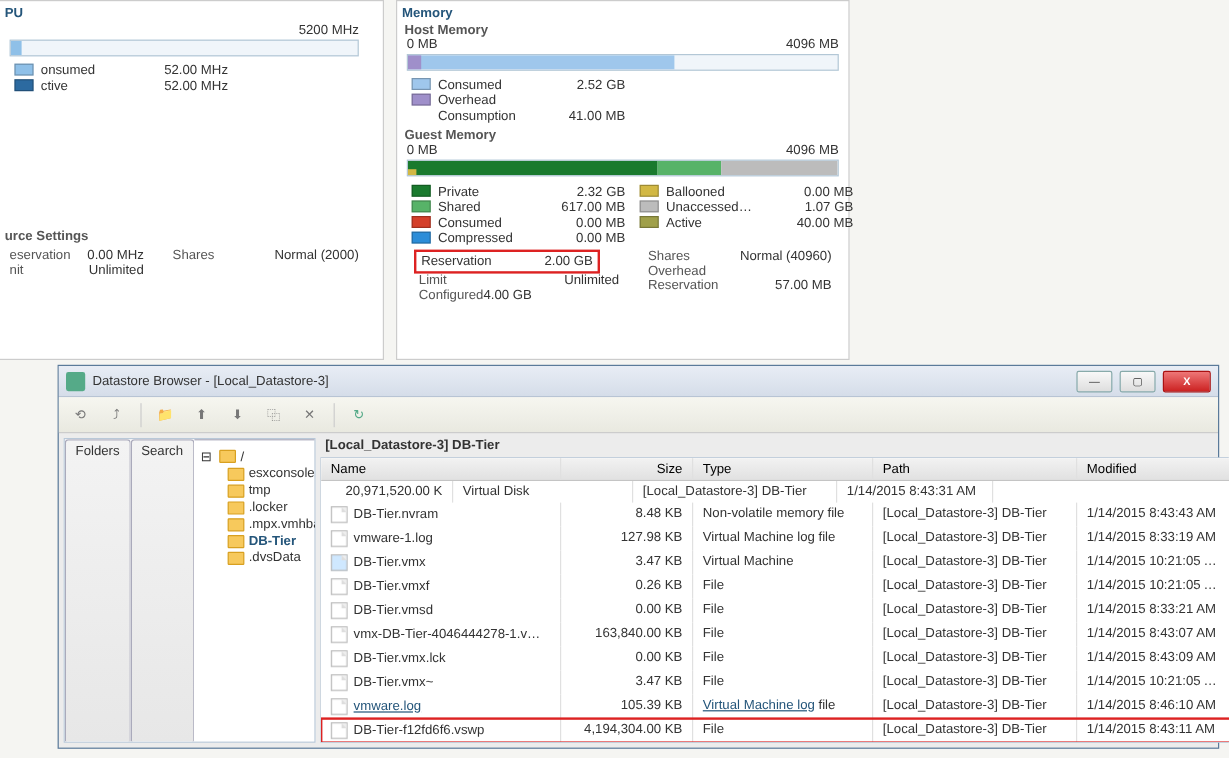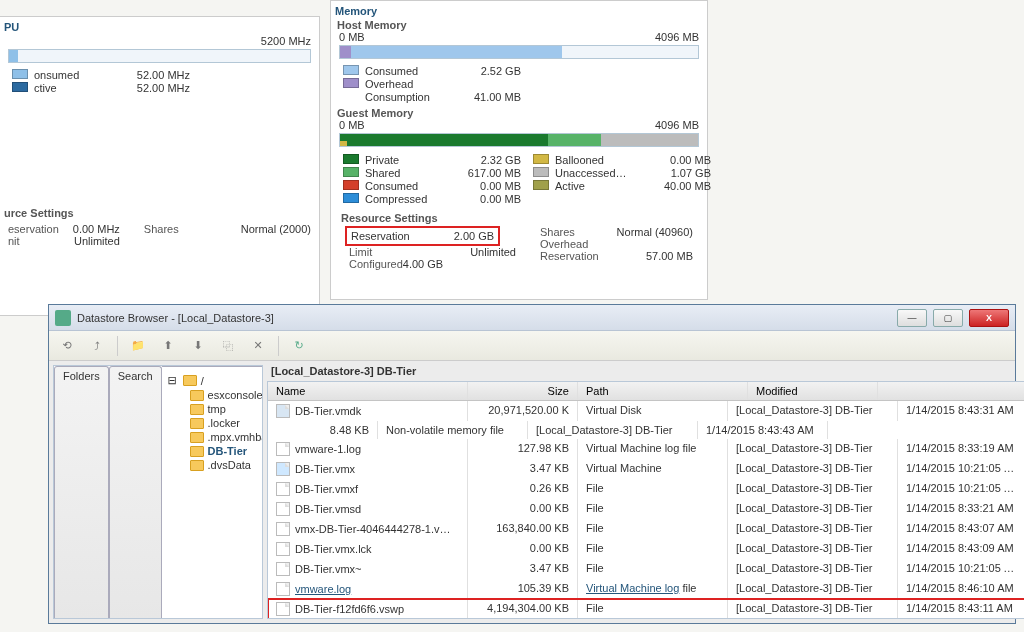--- a/index.html
+++ b/index.html
@@ -51,21 +51,21 @@
   .c-mod { width:130px; }
   .ft-header .ft-cell { font-weight:normal; color:#000; cursor:default; }
   .file-icon { width:14px; height:14px; border:1px solid #bbb; background:#fff; flex-shrink:0; position:relative; }
   .file-icon::after{ content:""; position:absolute; right:0; top:0; border-top:4px solid #eee; border-left:4px solid #ddd; }
   .row-highlight { outline:2px solid #d22; outline-offset:-1px; }
   a.loglink { color:#24557a; text-decoration:underline; }
 </style>
 </head>
 <body>
 
-<div class="panel" style="left:0; top:16px; width:320px; height:300px; border-left:none; padding-right:0;">
+<div class="panel" style="left:0; top:0; width:320px; height:300px; border-left:none; padding-right:12px;">
   <div class="section-title">PU</div>
   <div class="range-bar">
       <span></span>
       <span>5200 MHz</span>
     </div>
   <div class="bar-track">
     <div class="bar-seg" style="left:0;width:3%;background:#8fc0e8;"></div>
   </div>
   <div class="legend-row">
     <div class="swatch" style="background:#8fc0e8"></div>
@@ -170,21 +170,20 @@
           <div class="legend-val">1.07 GB</div>
         </div>
       <div class="legend-row">
           <div class="swatch" style="background:#a0a04a"></div>
           <div class="legend-text">Active</div>
           <div class="legend-val">40.00 MB</div>
         </div>
     </div>
   </div>
 
-  <div class="sub-title" style="margin-left:10px;margin-top:6px;">Resource Settings</div>
   <div style="display:flex; margin:2px 14px; gap:20px;">
     <div style="width:175px">
       <span class="rs-box">
         <span style="display:inline-block;width:70px">Reservation</span>
         <span style="display:inline-block;width:70px;text-align:right">2.00 GB</span>
       </span>
       <div style="display:flex;justify-content:space-between;padding:0 4px;gap:48px;">
           <span class="label">Limit</span>
           <span>Unlimited</span>
         </div>
@@ -274,35 +273,36 @@
             <span>.dvsData</span>
           </div>
         </div>
     </div>
     <div class="right-pane">
       <div class="path-bar">[Local_Datastore-3] DB-Tier</div>
       <div class="file-table">
         <div class="ft-header">
           <div class="ft-cell c-name">Name</div>
           <div class="ft-cell c-size">Size</div>
+          <div class="ft-cell c-type">Type</div>
           <div class="ft-cell c-path">Path</div>
           <div class="ft-cell c-mod">Modified</div>
         </div>
         <div id="file-rows">
             <div class="ft-row">
-              <div class="ft-cell c-name">
-                <div class="file-icon" style="background: rgb(216, 230, 243);"></div>
-                <span>DB-Tier.vmdk</span>
-              </div>
               <div class="ft-cell c-size">20,971,520.00 K</div>
               <div class="ft-cell c-type">Virtual Disk</div>
               <div class="ft-cell c-path">[Local_Datastore-3] DB-Tier</div>
               <div class="ft-cell c-mod">1/14/2015 8:43:31 AM</div>
             </div>
             <div class="ft-row">
+              <div class="ft-cell c-name">
+                <div class="file-icon"></div>
+                <span>DB-Tier.nvram</span>
+              </div>
               <div class="ft-cell c-size">8.48 KB</div>
               <div class="ft-cell c-type">Non-volatile memory file</div>
               <div class="ft-cell c-path">[Local_Datastore-3] DB-Tier</div>
               <div class="ft-cell c-mod">1/14/2015 8:43:43 AM</div>
             </div>
             <div class="ft-row">
               <div class="ft-cell c-name">
                 <div class="file-icon"></div>
                 <span>vmware-1.log</span>
               </div>

